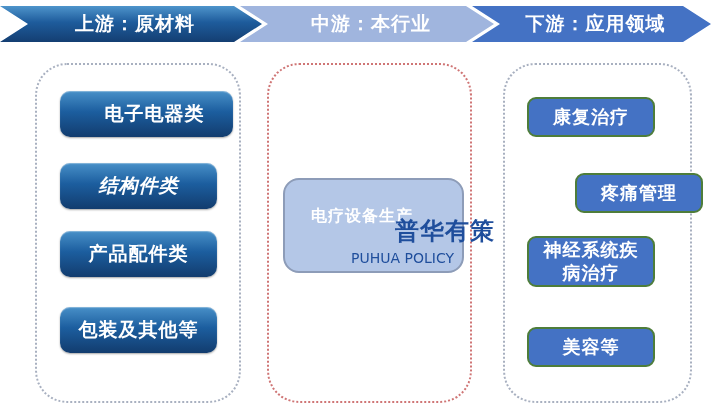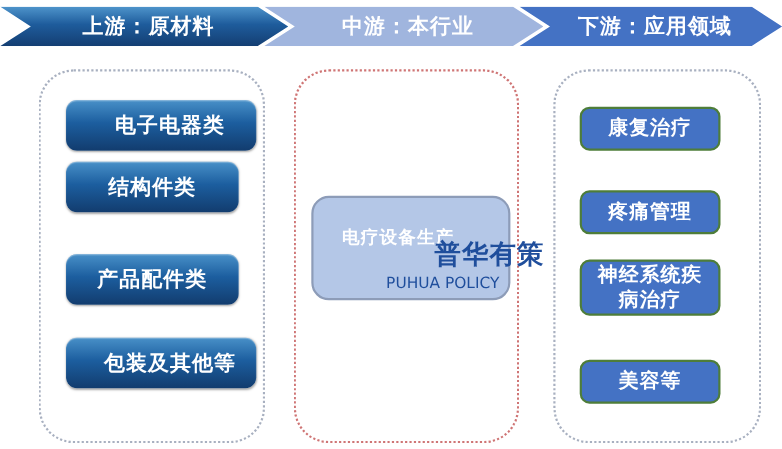--- a/index.html
+++ b/index.html
@@ -24,42 +24,42 @@
   .col-mid{left:267px;width:201px;border-color:#cf7575;}
   .col-right{left:503px;width:185px;}
   
   .up-btn{
     position:absolute;left:60px;width:157px;height:46px;border-radius:10px;
     background:linear-gradient(180deg,#4890c8 0%,#1c5e9f 45%,#123c6e 100%);
     box-shadow:0 1px 2px rgba(0,0,0,0.35), inset 0 1px 1px rgba(255,255,255,0.35);
     display:flex;align-items:center;justify-content:center;
     color:#fff;font-weight:bold;font-size:19px;letter-spacing:1px;
   }
-  .up-1{top:91px;padding-left:16px;} .up-2{top:147px;} .up-3{top:231px;} .up-4{top:307px;padding-left:16px;}
+  .up-1{top:91px;padding-left:16px;} .up-2{top:163px;font-style:italic;} .up-3{top:231px;} .up-4{top:307px;}
   
   .mid-box{
     position:absolute;left:283px;top:178px;width:177px;height:91px;
     background:#b4c7e7;border:2px solid #8d9cb8;border-radius:16px;
   }
   .mid-label{
     position:absolute;left:311px;top:206px;width:160px;
     color:#ffffff;font-weight:bold;font-size:16px;letter-spacing:1px;white-space:nowrap;
   }
   .watermark{position:absolute;left:351px;top:219px;width:100px;text-align:center;line-height:1;}
   .watermark .cn{color:#1f4e9c;font-weight:bold;font-size:24px;letter-spacing:1px;white-space:nowrap;margin-left:44px;}
   .watermark .en{color:#1f4e9c;font-weight:normal;font-size:14px;margin-top:8px;white-space:nowrap;letter-spacing:0px;}
   
   .down-btn{
     position:absolute;left:527px;width:128px;min-height:40px;box-sizing:border-box;
     background:#4472c4;border:2.5px solid #4e7d3a;border-radius:9px;
     display:flex;align-items:center;justify-content:center;text-align:center;
     color:#fff;font-weight:bold;font-size:18px;letter-spacing:1px;line-height:1.25;
     padding:2px 14px;
   }
-  .dn-1{top:97px;height:40px;} .dn-2{top:173px;height:40px;}
+  .dn-1{top:97px;height:40px;} .dn-2{top:173px;height:40px;margin-left:48px;}
   .dn-3{top:236px;height:51px;} .dn-4{top:327px;height:40px;}
 </style>
 </head>
 <body>
 
 <div class="stage">
 
   <div class="banner banner-2">
     <span class="lbl">中游：本行业</span>
   </div>

